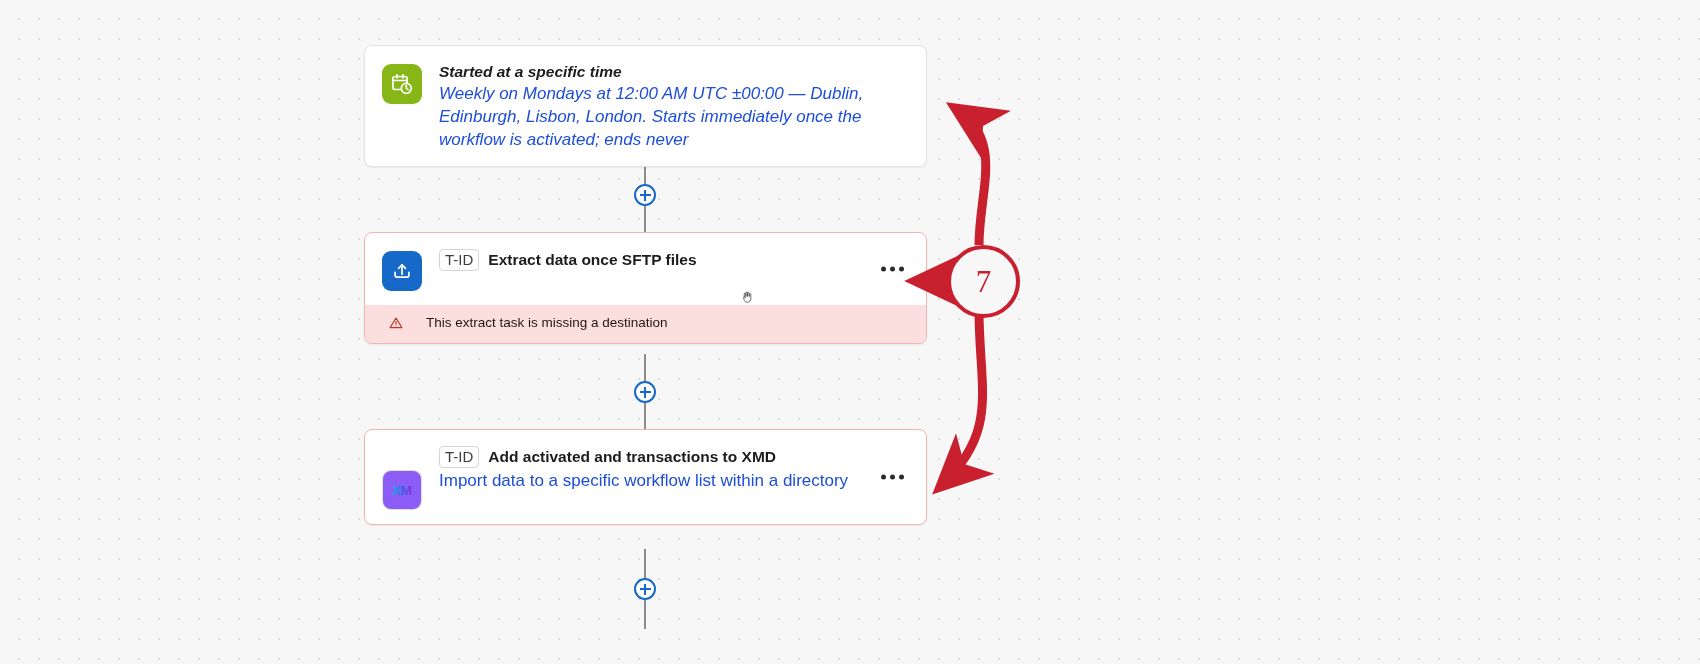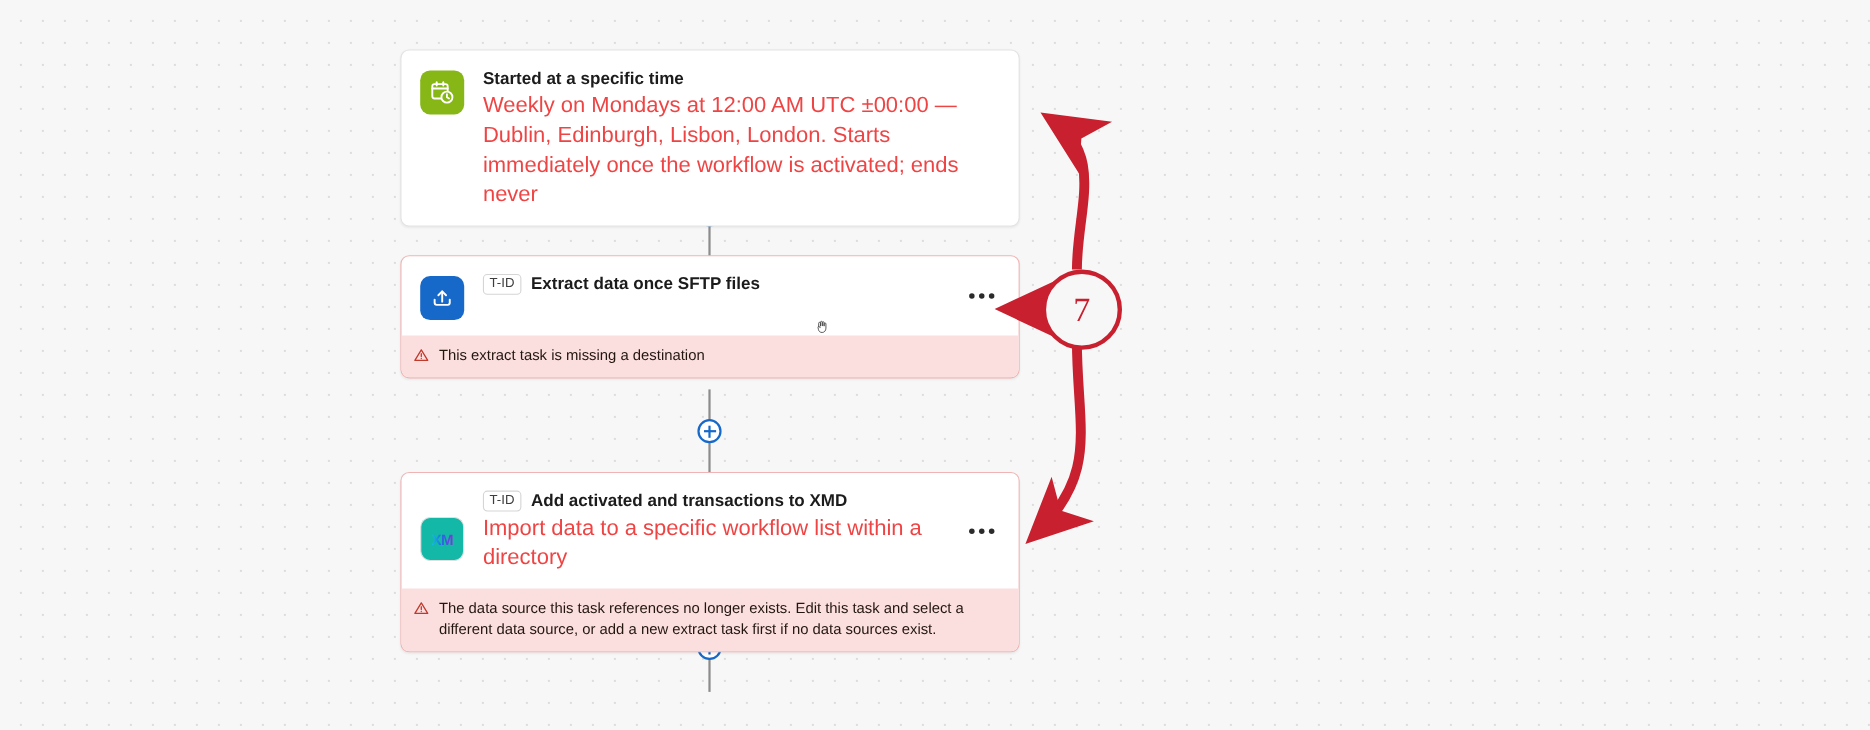--- a/index.html
+++ b/index.html
@@ -68,20 +68,21 @@
     left: 364px;
     width: 563px;
     background: #ffffff;
     border-radius: 8px;
     box-sizing: border-box;
     overflow: hidden;
   }
   .card.normal {
     border: 1px solid #e3e3e3;
     box-shadow: 0 1px 2px rgba(0,0,0,0.06);
+    font-style: italic;
   }
   .card.error {
     border: 1px solid #f1b4b4;
     box-shadow: 0 1px 2px rgba(0,0,0,0.06);
   }
 
   .card-body {
     display: flex;
     padding: 16px 16px 14px 17px;
     position: relative;
@@ -93,21 +94,21 @@
     border-radius: 9px;
     flex: 0 0 40px;
     margin-top: 2px;
     display: flex;
     align-items: center;
     justify-content: center;
   }
   .icon-green { background: #86b717; }
   .icon-blue  { background: #1769c9; }
   .icon-white {
-    background: #14b8a6;
+    background: #8b5cf6;
     border: 1px solid #e0e0e0;
     box-sizing: border-box;
     margin-top: 24px;
   }
 
   .xm-text {
     font-size: 16px;
     font-weight: bold;
     font-family: "Liberation Sans", sans-serif;
     letter-spacing: -0.5px;
@@ -122,40 +123,40 @@
 
   .title-row {
     display: flex;
     align-items: center;
     gap: 9px;
     margin-bottom: 2px;
   }
 
   .tid-badge {
     display: inline-block;
-    font-size: 12px;
+    font-size: 15px;
     color: #3d3d3d;
     border: 1px solid #d5d5d5;
     border-radius: 4px;
     padding: 1px 5px 2px 5px;
     background: #ffffff;
     line-height: 1.15;
     white-space: nowrap;
   }
 
   .card-title {
     font-size: 15.5px;
     font-weight: bold;
     color: #1c1c1c;
     line-height: 1.25;
   }
 
   .card-desc {
-    font-size: 20px;
-    color: #ef4444;
+    font-size: 17px;
+    color: #1d4ed8;
     line-height: 1.35;
     max-width: 470px;
   }
 
   .kebab {
     position: absolute;
     right: 22px;
     top: 50%;
     transform: translateY(-50%);
     display: flex;
@@ -165,23 +166,23 @@
   .kebab span {
     width: 5px;
     height: 5px;
     border-radius: 50%;
     background: #2b2b2b;
     display: block;
   }
 
   .error-banner {
     background: #fbdfdf;
-    padding: 9px 16px 10px 11px;
-    display: flex;
-    gap: 9px;
+    padding: 9px 16px 10px 24px;
+    display: flex;
+    gap: 23px;
     align-items: flex-start;
   }
   .error-banner .etext {
     font-size: 13.5px;
     color: #23160f;
     line-height: 1.38;
     max-width: 500px;
   }
 
   .warn-icon { flex: 0 0 14px; margin-top: 2px; }
@@ -306,28 +307,20 @@
           <div class="card-title">Add activated and transactions to XMD</div>
         </div>
         <div class="card-desc">Import data to a specific workflow list within a directory</div>
       </div>
       <div class="kebab">
         <span></span>
         <span></span>
         <span></span>
       </div>
     </div>
-    <div class="error-banner">
-      <svg class="warn-icon" width="14" height="14" viewBox="0 0 24 24" fill="none" stroke="#c0392b" stroke-width="2" stroke-linecap="round" stroke-linejoin="round">
-        <path d="M12 3.5L22 20H2L12 3.5z"></path>
-        <path d="M12 9.5v4.4"></path>
-        <path d="M12 16.8v0.2"></path>
-      </svg>
-      <div class="etext">The data source this task references no longer exists. Edit this task and select a different data source, or add a new extract task first if no data sources exist.</div>
-    </div>
   </div>
 
   <svg class="hand-cursor" viewBox="0 0 24 24">
     <path d="M7 12.5V7.8a1.1 1.1 0 0 1 2.2 0v3.6M9.2 11.4V6.6a1.1 1.1 0 0 1 2.2 0v4.6M11.4 11.2V7.1a1.1 1.1 0 0 1 2.2 0v4.1M13.6 11.4V8.6a1.1 1.1 0 0 1 2.2 0v5.1c0 3.2-2 5.3-4.6 5.3-2.6 0-4-1.4-4.4-3.3l-.6-2.8a1.05 1.05 0 0 1 1.9-.85l.9 1.6" fill="#ffffff" stroke="#4a4a4a" stroke-width="1.1" stroke-linejoin="round"></path>
   </svg>
 
   <svg class="annotation" viewBox="0 0 1700 664">
     <defs>
       <marker id="ahead" markerWidth="7" markerHeight="7" refX="5.4" refY="3.5" orient="auto" markerUnits="strokeWidth">
         <path d="M0,0.4 L6.6,3.5 L0,6.6 L1.7,3.5 z" fill="#c8202f"></path>

